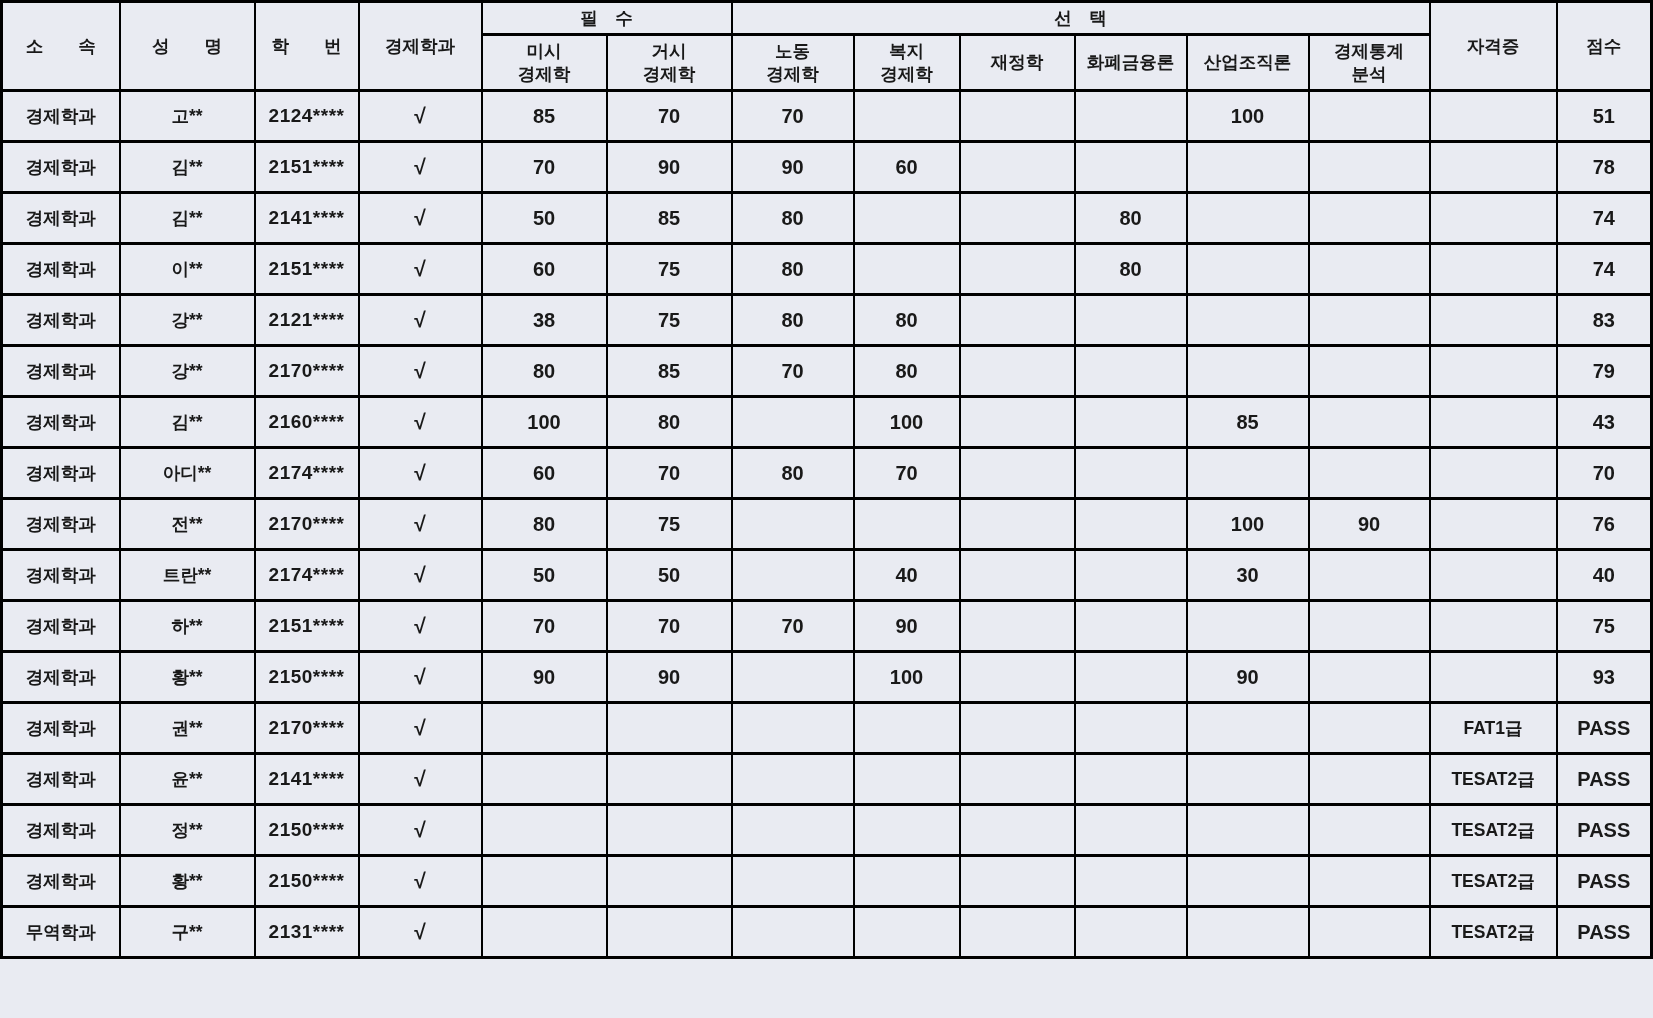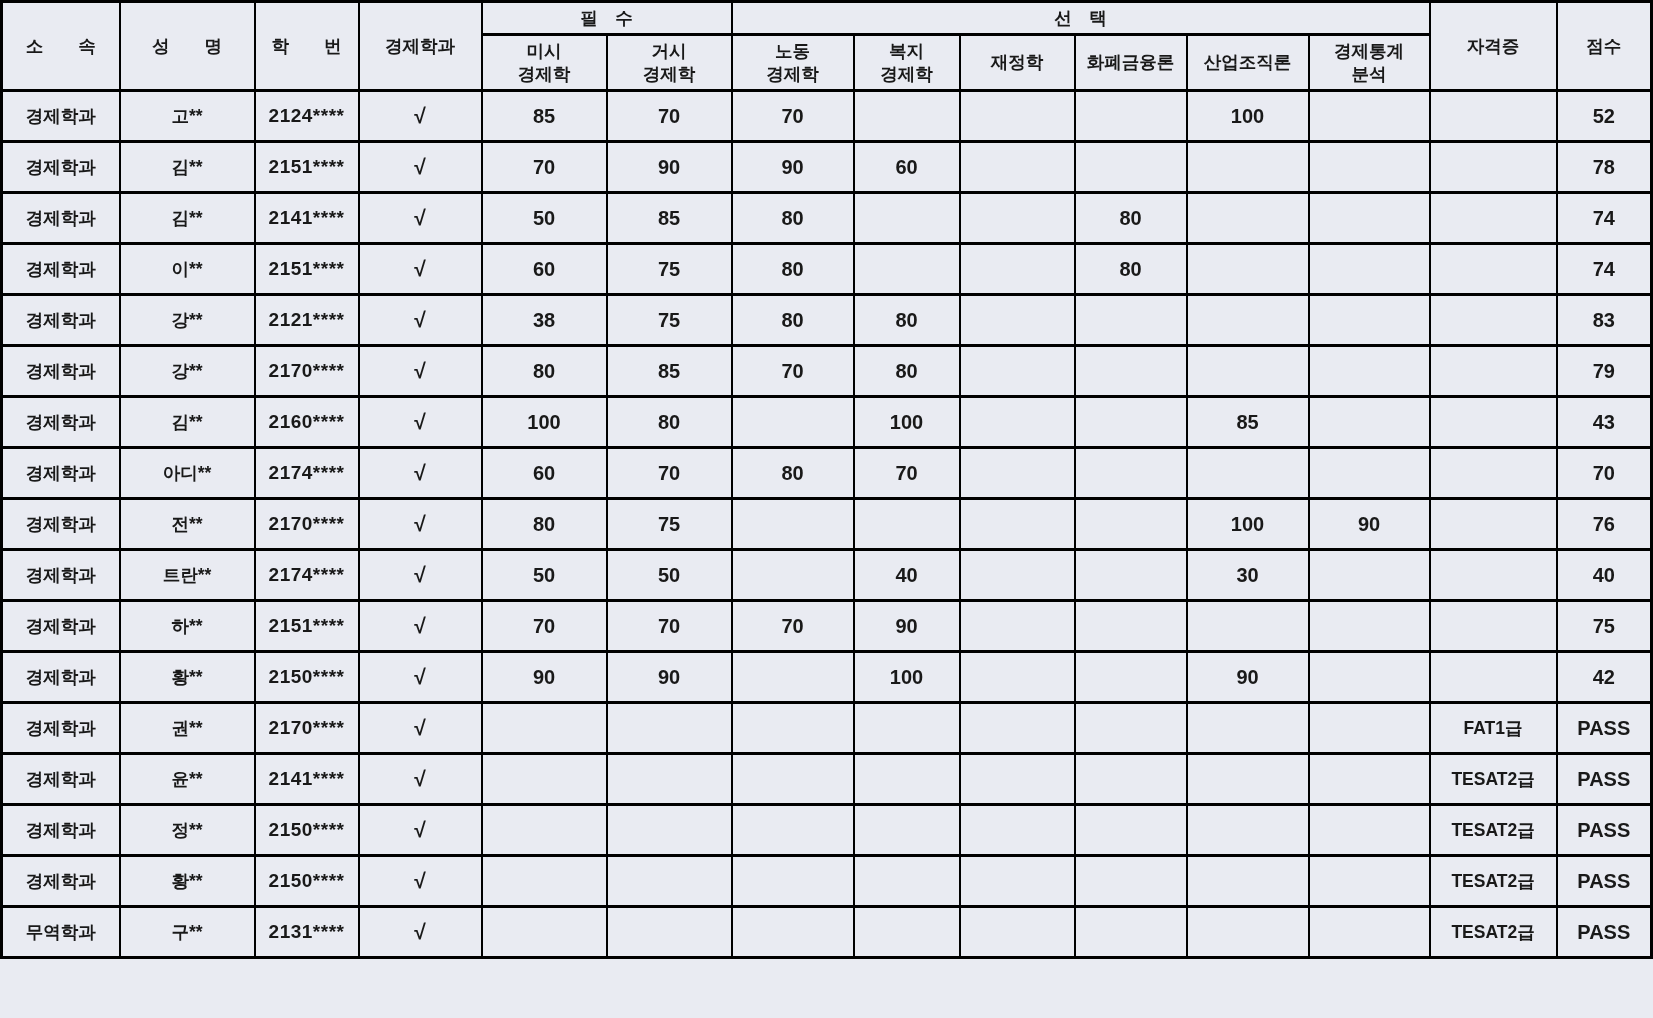--- a/index.html
+++ b/index.html
@@ -99,21 +99,21 @@
         <td class="c-attendance">√</td>
         <td class="c-micro">85</td>
         <td class="c-macro">70</td>
         <td class="c-labor">70</td>
         <td class="c-welfare"></td>
         <td class="c-public-finance"></td>
         <td class="c-money-banking"></td>
         <td class="c-industrial-org">100</td>
         <td class="c-econ-stats"></td>
         <td class="c-certificate"></td>
-        <td class="c-score">52</td>
+        <td class="c-score">51</td>
       </tr>
       <tr>
         <td class="c-department">경제학과</td>
         <td class="c-name">김**</td>
         <td class="c-student-id">2151****</td>
         <td class="c-attendance">√</td>
         <td class="c-micro">70</td>
         <td class="c-macro">90</td>
         <td class="c-labor">90</td>
         <td class="c-welfare">60</td>
@@ -275,21 +275,21 @@
         <td class="c-attendance">√</td>
         <td class="c-micro">90</td>
         <td class="c-macro">90</td>
         <td class="c-labor"></td>
         <td class="c-welfare">100</td>
         <td class="c-public-finance"></td>
         <td class="c-money-banking"></td>
         <td class="c-industrial-org">90</td>
         <td class="c-econ-stats"></td>
         <td class="c-certificate"></td>
-        <td class="c-score">42</td>
+        <td class="c-score">93</td>
       </tr>
       <tr>
         <td class="c-department">경제학과</td>
         <td class="c-name">권**</td>
         <td class="c-student-id">2170****</td>
         <td class="c-attendance">√</td>
         <td class="c-micro"></td>
         <td class="c-macro"></td>
         <td class="c-labor"></td>
         <td class="c-welfare"></td>

